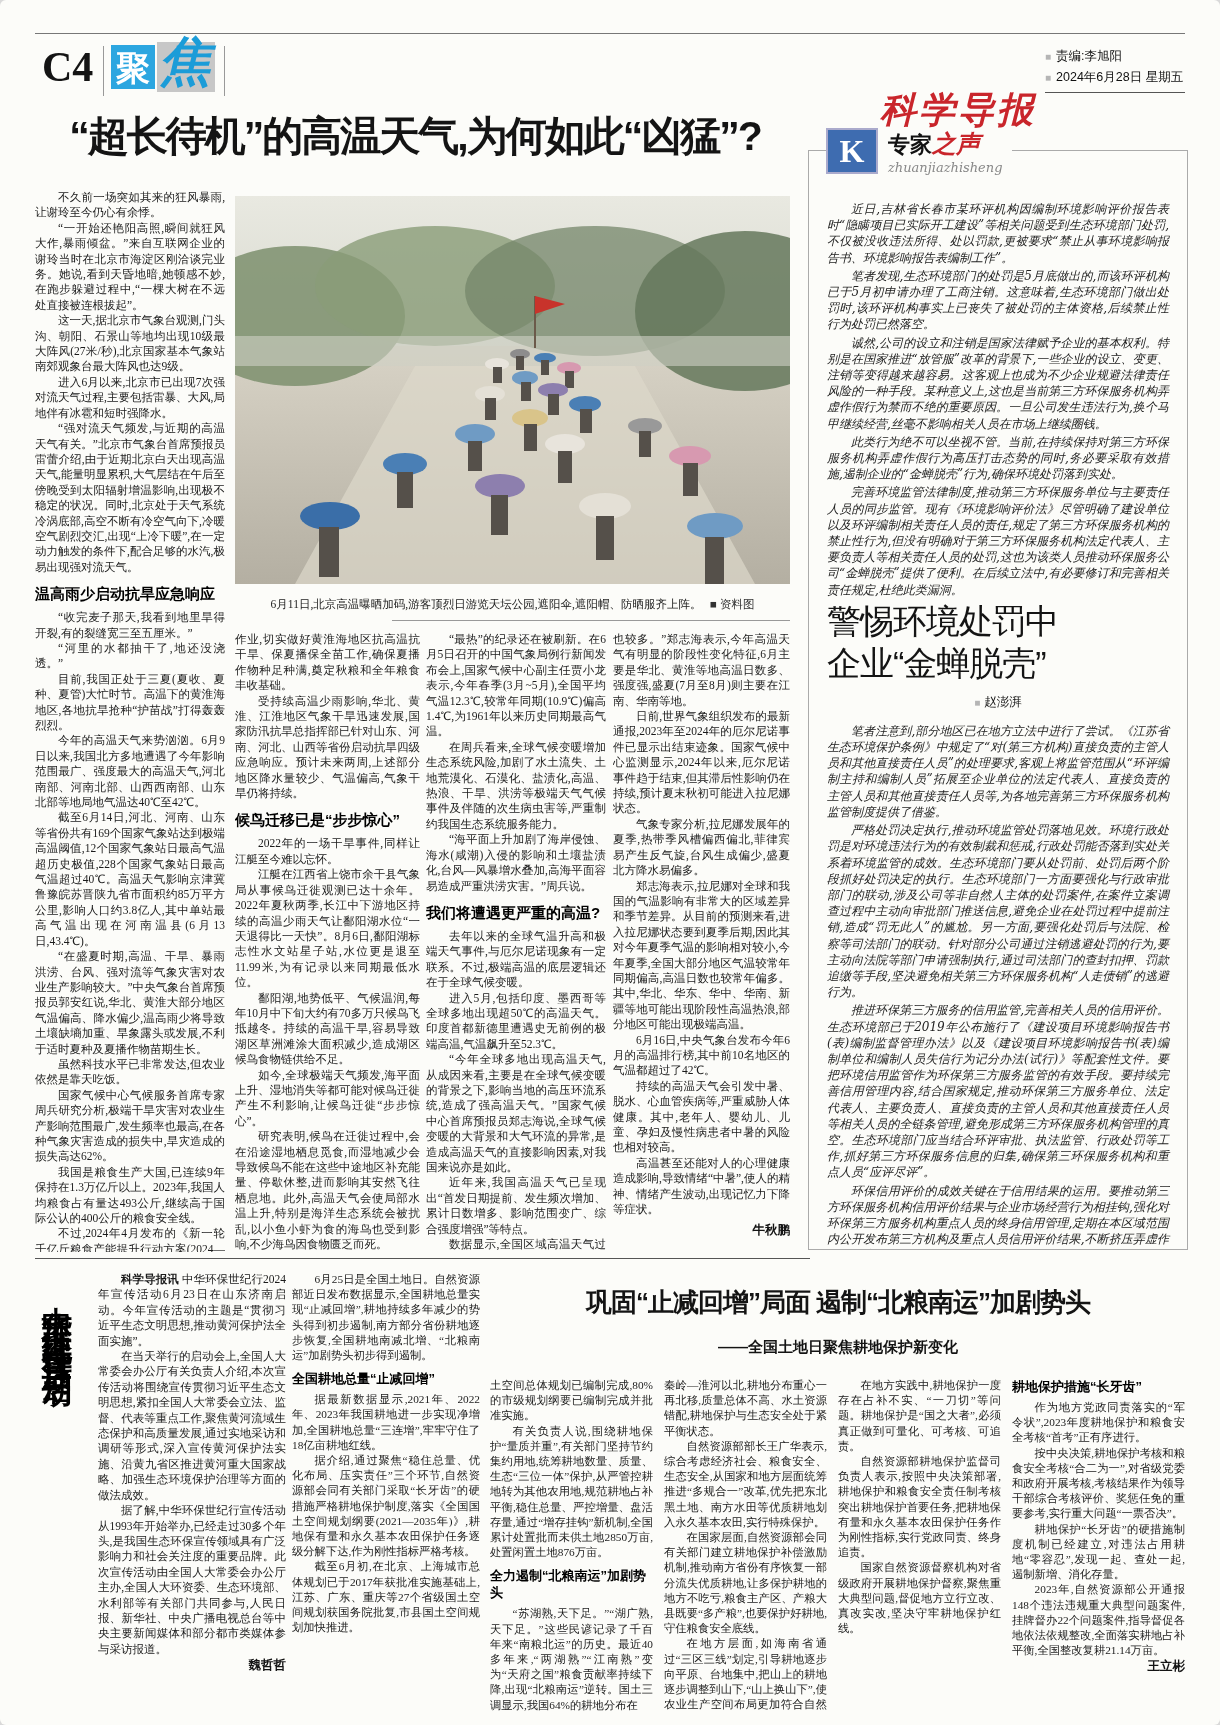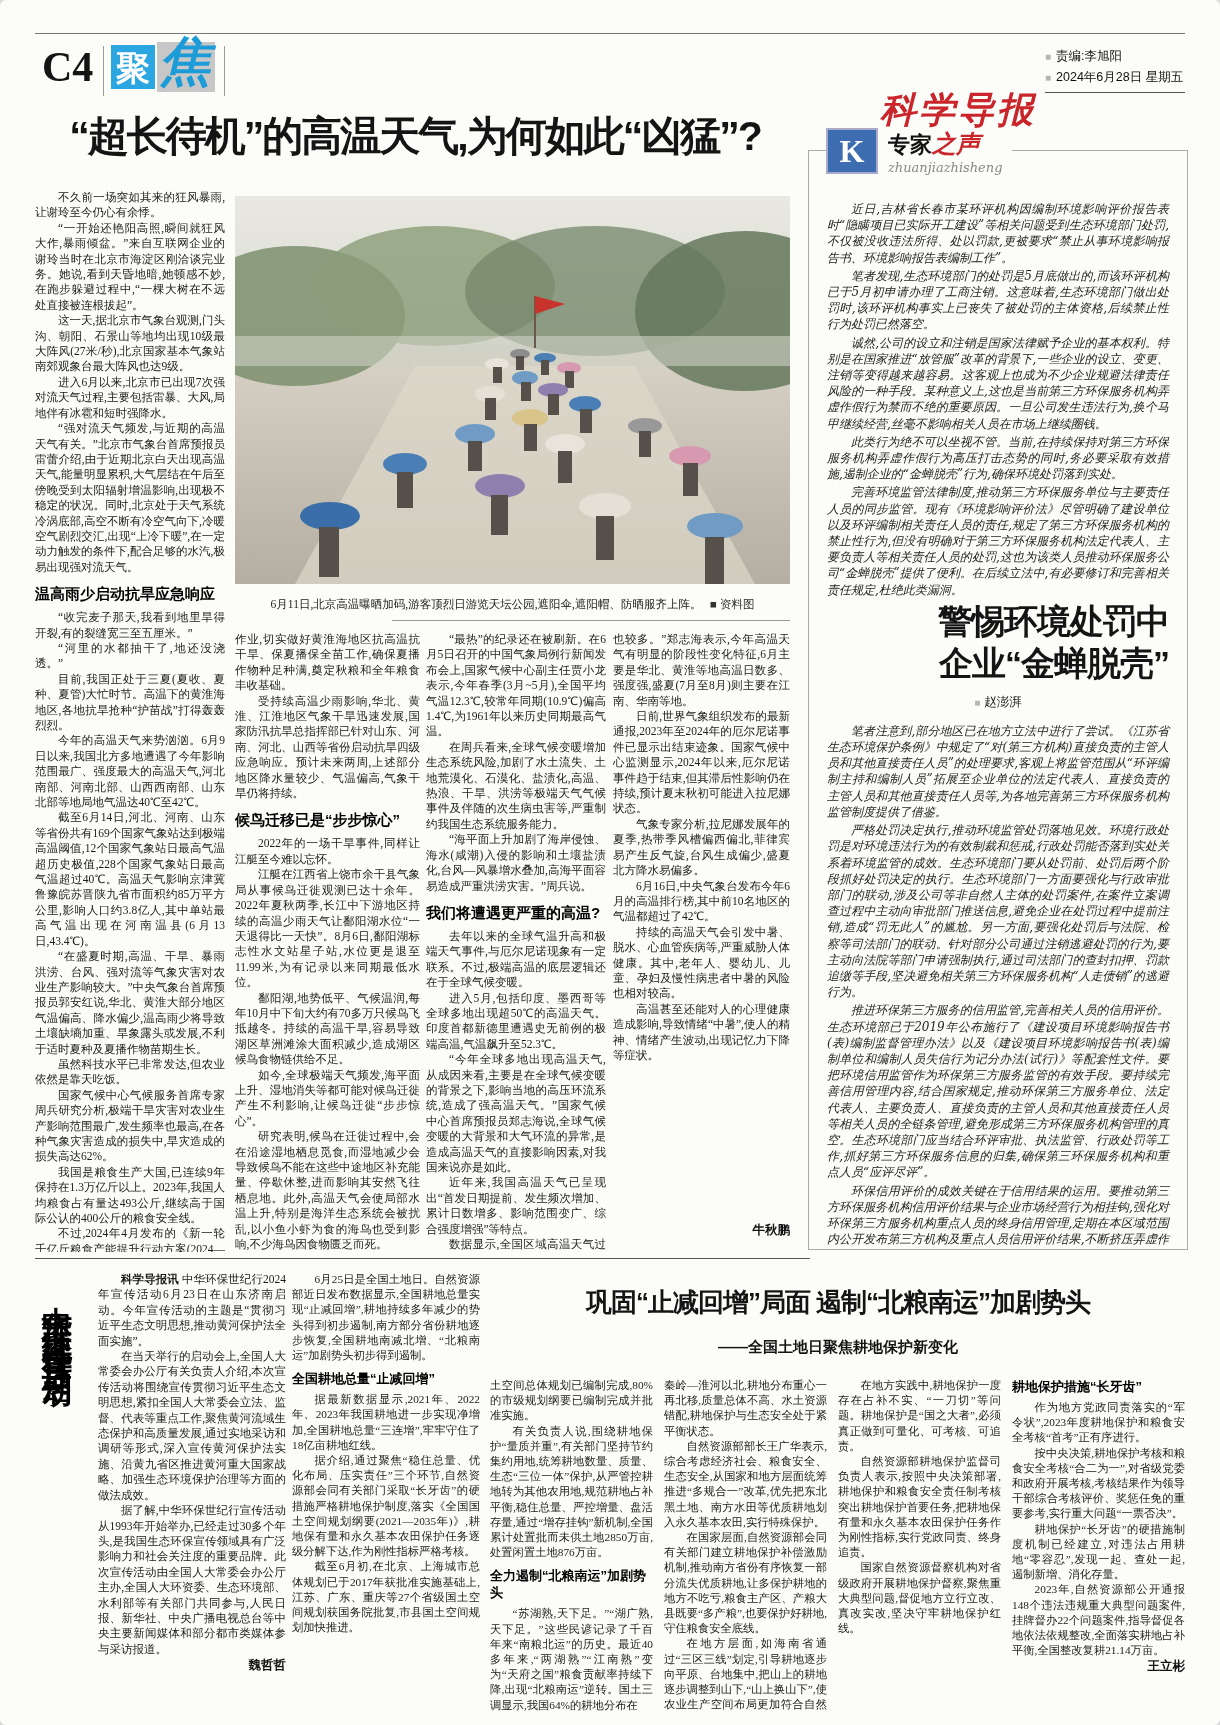--- a/index.html
+++ b/index.html
@@ -42,22 +42,22 @@
   .expert-box{border:1px solid #aaa;background:#fcfcf9;padding:50px 18px 2px 18px;box-sizing:border-box;overflow:hidden;}
   .expert-logo{display:flex;align-items:flex-start;background:#fcfcf9;padding:0 10px 0 0;}
   .kbox{width:48px;height:42px;background:#3e6cb0;border:2px solid #aac;color:#fff;text-align:center;
         font-family:"Liberation Serif",serif;font-weight:bold;font-size:32px;line-height:42px;margin-right:10px;}
   .tagline{font-family:"Liberation Sans",sans-serif;}
   .tag-black{font-weight:bold;font-size:22px;color:#111;}
   .tag-red{font-weight:bold;font-style:italic;font-size:24px;color:#c9252b;}
   .tag-pinyin{font-style:italic;font-size:13px;color:#888;font-family:"DejaVu Serif",serif;}
   .expert-text p{margin:0 0 2px 0;text-indent:2em;font-size:12px;line-height:16.2px;text-align:justify;
         font-style:italic;font-family:"DejaVu Serif",serif;color:#222;}
-  .expert-title{font-family:"Liberation Sans",sans-serif;font-weight:bold;font-size:34px;line-height:42px;
-        text-align:right;letter-spacing:-1px;font-style:normal;}
+  .expert-title{font-family:"Liberation Sans",sans-serif;font-weight:normal;font-size:34px;line-height:42px;
+        text-align:left;letter-spacing:-1px;font-style:normal;}
   .expert-byline{text-align:center;font-size:12.5px;font-family:"Liberation Sans",sans-serif;margin:10px 0 12px 0;}
   .expert-byline .sq{color:#b5b5b5;font-size:10px;margin-right:4px;}
 
   
   .vertical-title{writing-mode:vertical-rl;font-family:"Liberation Sans",sans-serif;font-weight:bold;
         font-size:30px;letter-spacing:6px;color:#000;}
   .lead-in{font-weight:bold;}
   .bottom-headline{font-family:"Liberation Sans",sans-serif;font-weight:bold;font-size:26px;
         letter-spacing:-1px;text-align:center;line-height:44px;}
   .bottom-subtitle{font-family:"Liberation Sans",sans-serif;font-weight:bold;font-size:15px;text-align:center;margin-top:8px;}
@@ -207,20 +207,21 @@
         <p>近年来,我国高温天气已呈现出“首发日期提前、发生频次增加、累计日数增多、影响范围变广、综合强度增强”等特点。</p>
         <p>数据显示,全国区域高温天气过程首次发生时间以每10年2.5天的速率在提前。1981年至1990年,每年高温天气过程平均最早发生在6月24日,2023年则提前到了5月28日,比常年偏早16天。同时,全国区域高温过程累计日数呈显著增多趋势,平均每10年增加4.8天,高温的平均强度和最大强度均呈增强趋势。</p>
       </div>
   </div>
 
   <div class="abs col bodytext" style="left:613px;top:632px;width:177px;height:584px;">
     <div class="noind">
         <p>也较多。”郑志海表示,今年高温天气有明显的阶段性变化特征,6月主要是华北、黄淮等地高温日数多、强度强,盛夏(7月至8月)则主要在江南、华南等地。</p>
         <p>日前,世界气象组织发布的最新通报,2023年至2024年的厄尔尼诺事件已显示出结束迹象。国家气候中心监测显示,2024年以来,厄尔尼诺事件趋于结束,但其滞后性影响仍在持续,预计夏末秋初可能进入拉尼娜状态。</p>
         <p>气象专家分析,拉尼娜发展年的夏季,热带季风槽偏西偏北,菲律宾易产生反气旋,台风生成偏少,盛夏北方降水易偏多。</p>
+        <p>郑志海表示,拉尼娜对全球和我国的气温影响有非常大的区域差异和季节差异。从目前的预测来看,进入拉尼娜状态要到夏季后期,因此其对今年夏季气温的影响相对较小,今年夏季,全国大部分地区气温较常年同期偏高,高温日数也较常年偏多。其中,华北、华东、华中、华南、新疆等地可能出现阶段性高温热浪,部分地区可能出现极端高温。</p>
         <p>6月16日,中央气象台发布今年6月的高温排行榜,其中前10名地区的气温都超过了42℃。</p>
         <p>持续的高温天气会引发中暑、脱水、心血管疾病等,严重威胁人体健康。其中,老年人、婴幼儿、儿童、孕妇及慢性病患者中暑的风险也相对较高。</p>
         <p>高温甚至还能对人的心理健康造成影响,导致情绪“中暑”,使人的精神、情绪产生波动,出现记忆力下降等症状。</p>
       </div>
   </div>
   <div class="abs byline" style="left:613px;top:1222px;width:177px;">牛秋鹏</div>
 
   <div class="abs expert-box" style="left:808px;top:150px;width:380px;height:1100px;">
     <div class="expert-text">
       <div>

